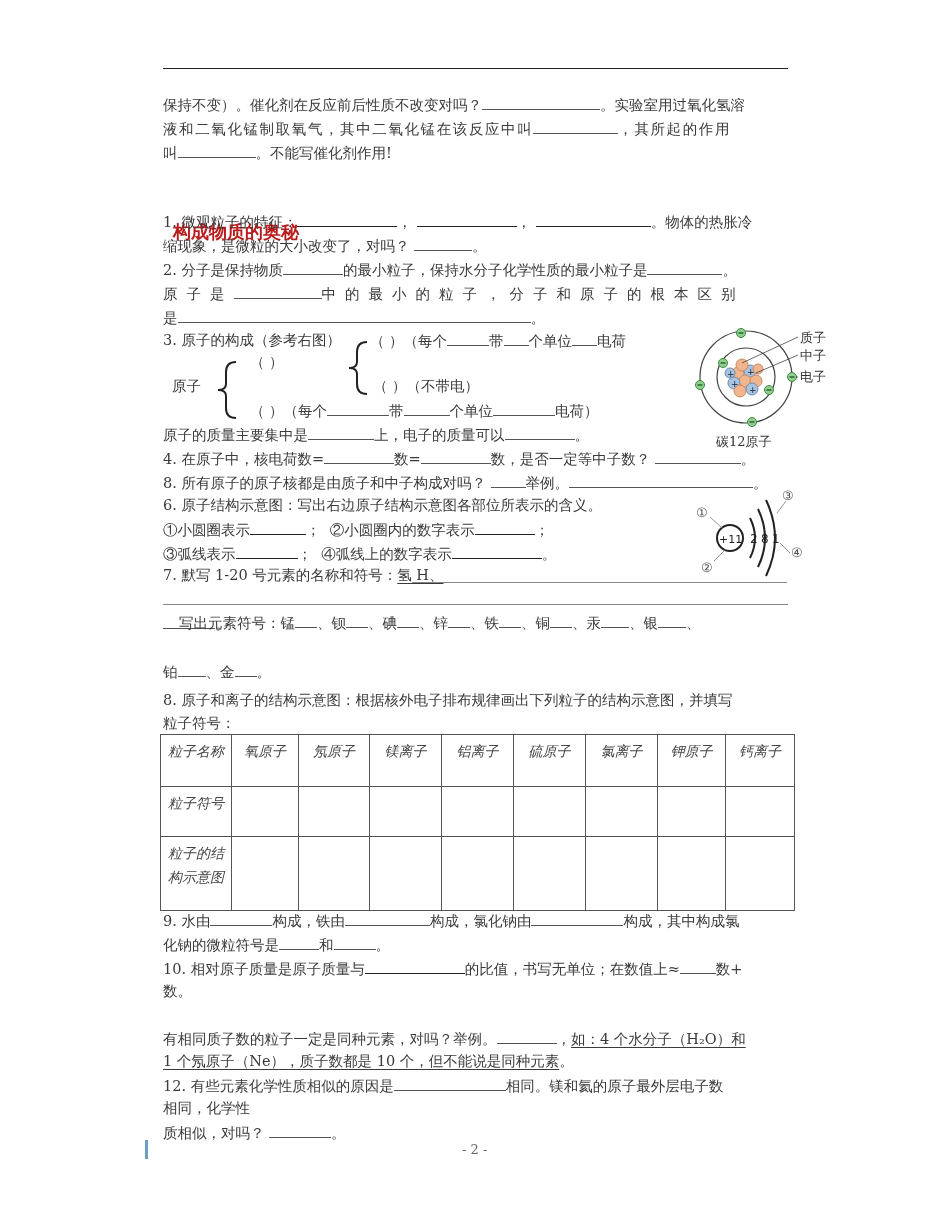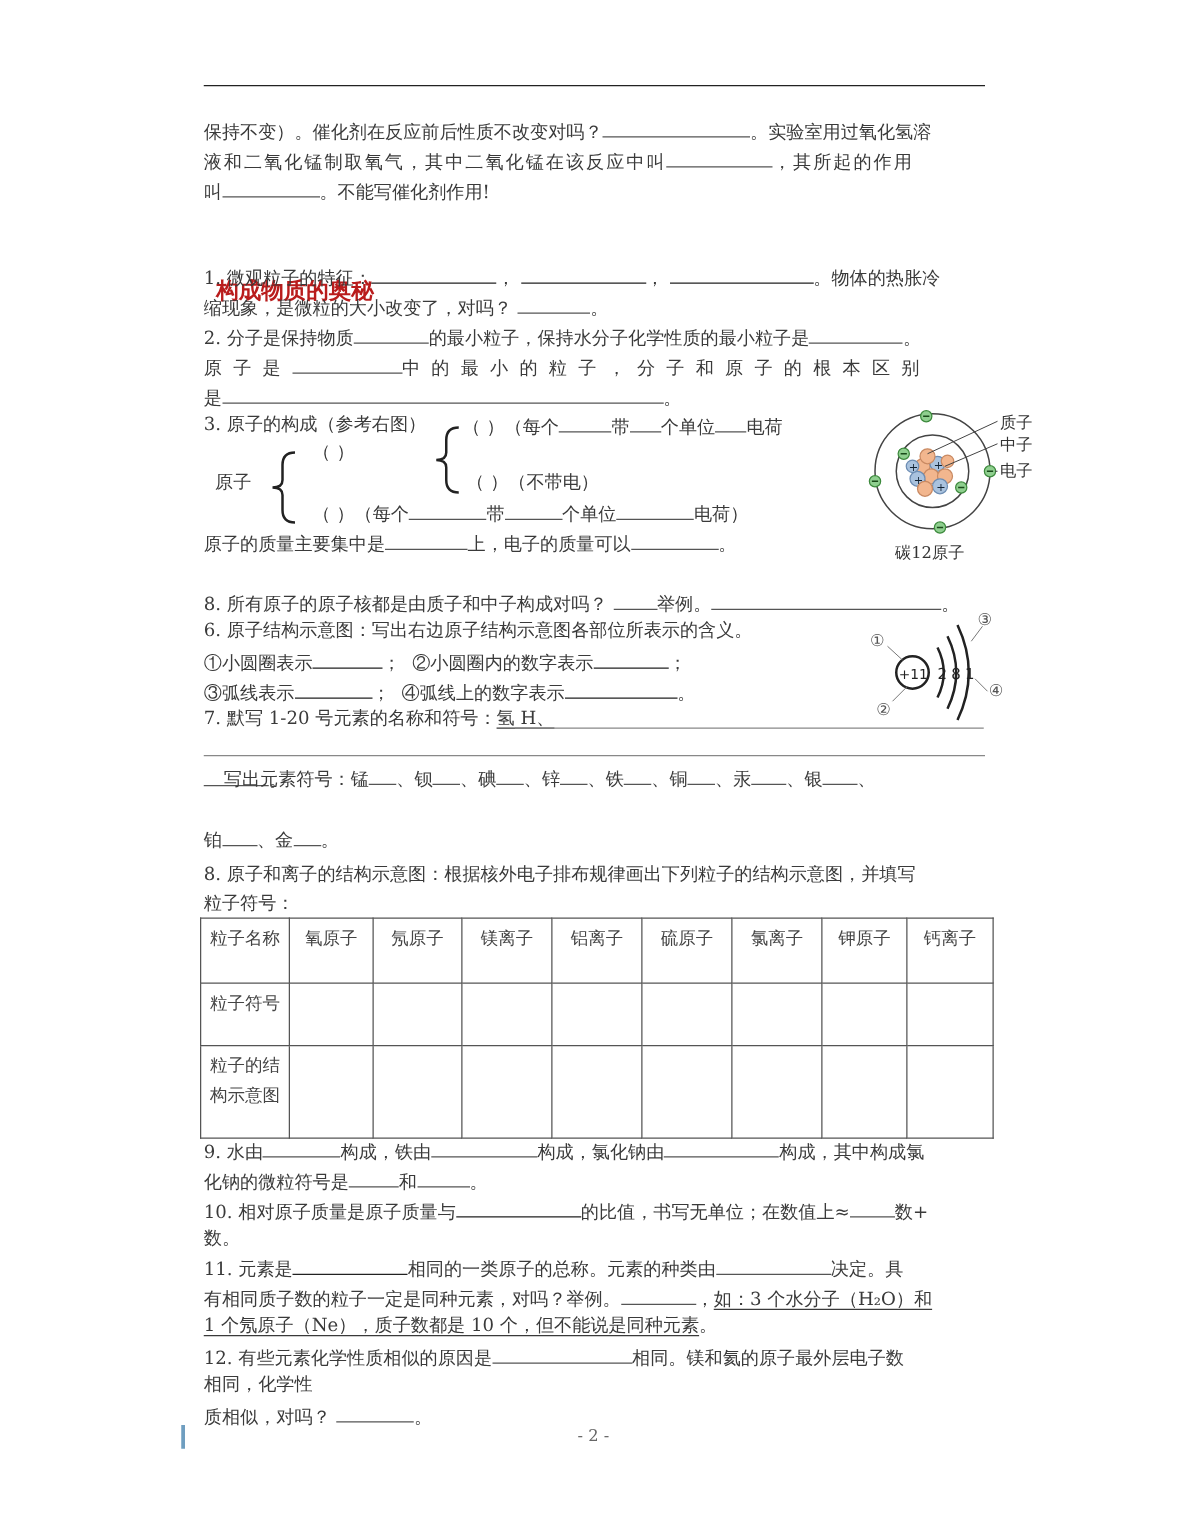--- a/index.html
+++ b/index.html
@@ -7,21 +7,21 @@
          font-family:"DejaVu Serif","Liberation Serif",serif; color:#333; }
   .page { position:absolute; left:0; top:0; width:950px; height:1230px; }
   .top-rule { position:absolute; left:163px; top:68px; width:625px; height:0; border-top:1.5px solid #222; }
   .line { position:absolute; left:163px; font-size:14.5px; line-height:20px; white-space:nowrap; color:#3a3a3a; }
   .blank { display:inline-block; border-bottom:1px solid #555; height:15px; vertical-align:baseline; }
   .blank.bold { border-bottom:1.5px solid #222; }
   .heading { position:absolute; left:173px; top:176px; font-family:"DejaVu Sans","Liberation Sans",sans-serif;
              font-weight:bold; font-size:18px; color:#b91c1c;margin-top:44px; }
   .justify { letter-spacing:10px; }
   .u { text-decoration:underline; text-underline-offset:3px;text-align:right; }
-  table.particles { position:absolute; left:160px; top:734px; border-collapse:collapse; font-size:14px; color:#444; }
+  table.particles { position:absolute; left:160px; top:734px; border-collapse:collapse; font-size:14px; color:#444;font-style:italic; }
   table.particles td { border:1px solid #555; vertical-align:top; text-align:center; padding:4px 2px; line-height:24px; }
   .diagram { position:absolute; }
   .pagenum { position:absolute; left:462px; top:1142px; font-size:13px; color:#666; }
   .left-mark { position:absolute; left:145px; top:1140px; width:3px; height:19px; background:#6f9ec0; }
 </style>
 </head>
 <body>
 
 <div class="page">
   <div class="top-rule"></div>
@@ -121,20 +121,23 @@
     </g>
     <line x1="52" y1="38" x2="108" y2="12" stroke="#444" stroke-width="0.8"></line>
     <line x1="66" y1="48" x2="108" y2="30" stroke="#444" stroke-width="0.8"></line>
     <line x1="106" y1="52" x2="108" y2="52" stroke="#444" stroke-width="0.8"></line>
     <text x="110" y="17" font-size="13" fill="#333">质子</text>
     <text x="110" y="35" font-size="13" fill="#333">中子</text>
     <text x="110" y="56" font-size="13" fill="#333">电子</text>
     <text x="26" y="121" font-size="13" fill="#333">碳12原子</text>
   </svg>
 
+  <div class="line" style="top:448px">
+    <span>4. 在原子中，核电荷数=</span><span class="blank" style="width:70px"></span><span>数=</span><span class="blank" style="width:70px"></span><span>数，是否一定等中子数？</span>&nbsp;<span class="blank" style="width:86px"></span><span>。</span>
+  </div>
 
   <div class="line" style="top:472px">
     <span>8. 所有原子的原子核都是由质子和中子构成对吗？</span>&nbsp;<span class="blank" style="width:35px"></span><span>举例。</span><span class="blank" style="width:184px"></span><span>。</span>
   </div>
 
   <div class="line" style="top:495px">
     <span>6. 原子结构示意图：写出右边原子结构示意图各部位所表示的含义。</span>
   </div>
   <div class="line" style="top:519px">
     <span>①小圆圈表示</span><span class="blank bold" style="width:56px"></span><span>；</span>&nbsp;&nbsp;<span>②小圆圈内的数字表示</span><span class="blank bold" style="width:60px"></span><span>；</span>
@@ -229,25 +232,22 @@
     <span>化钠的微粒符号是</span><span class="blank" style="width:40px"></span><span>和</span><span class="blank" style="width:42px"></span><span>。</span>
   </div>
 
   <div class="line" style="top:958px">
     <span>10. 相对原子质量是原子质量与</span><span class="blank bold" style="width:100px"></span><span>的比值，书写无单位；在数值上≈</span><span class="blank" style="width:36px"></span><span>数+</span>
   </div>
   <div class="line" style="top:981px">
     <span>数。</span>
   </div>
 
-  <div class="line" style="top:1004px">
-    <span>11. 元素是</span><span class="blank bold" style="width:92px"></span><span>相同的一类原子的总称。元素的种类由</span><span class="blank" style="width:92px"></span><span>决定。具</span>
-  </div>
   <div class="line" style="top:1028px">
-    <span>有相同质子数的粒子一定是同种元素，对吗？举例。</span><span class="blank" style="width:60px"></span><span>，</span><span class="u">如：3 个水分子（H₂O）和</span>
+    <span>有相同质子数的粒子一定是同种元素，对吗？举例。</span><span class="blank" style="width:60px"></span><span>，</span><span class="u">如：4 个水分子（H₂O）和</span>
   </div>
   <div class="line" style="top:1051px">
     <span class="u">1 个氖原子（Ne），质子数都是 10 个，但不能说是同种元素</span><span>。</span>
   </div>
 
   <div class="line" style="top:1075px">
     <span>12. 有些元素化学性质相似的原因是</span><span class="blank" style="width:112px"></span><span>相同。镁和氦的原子最外层电子数</span>
   </div>
   <div class="line" style="top:1098px">
     <span>相同，化学性</span>

